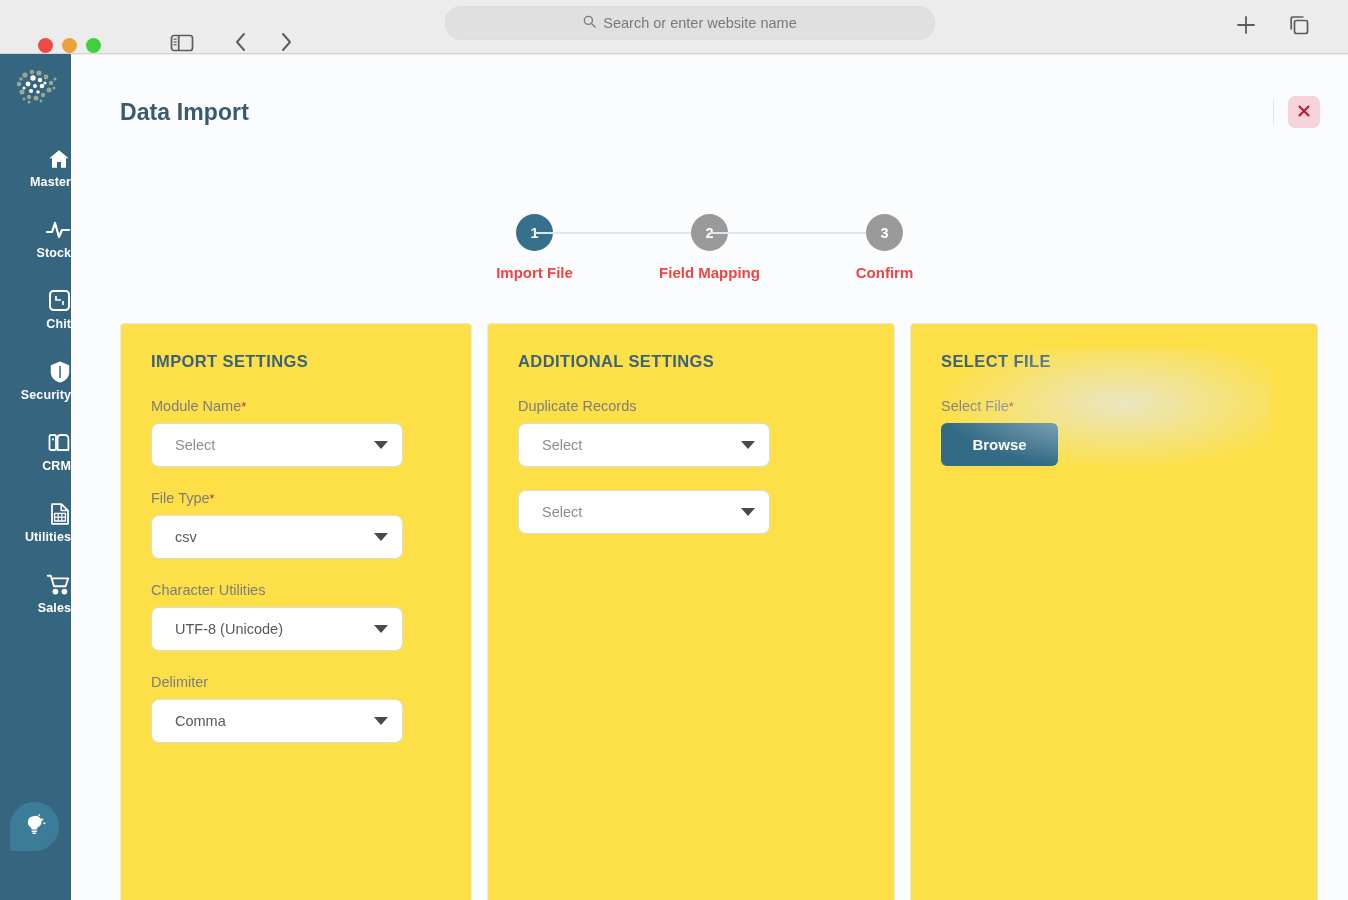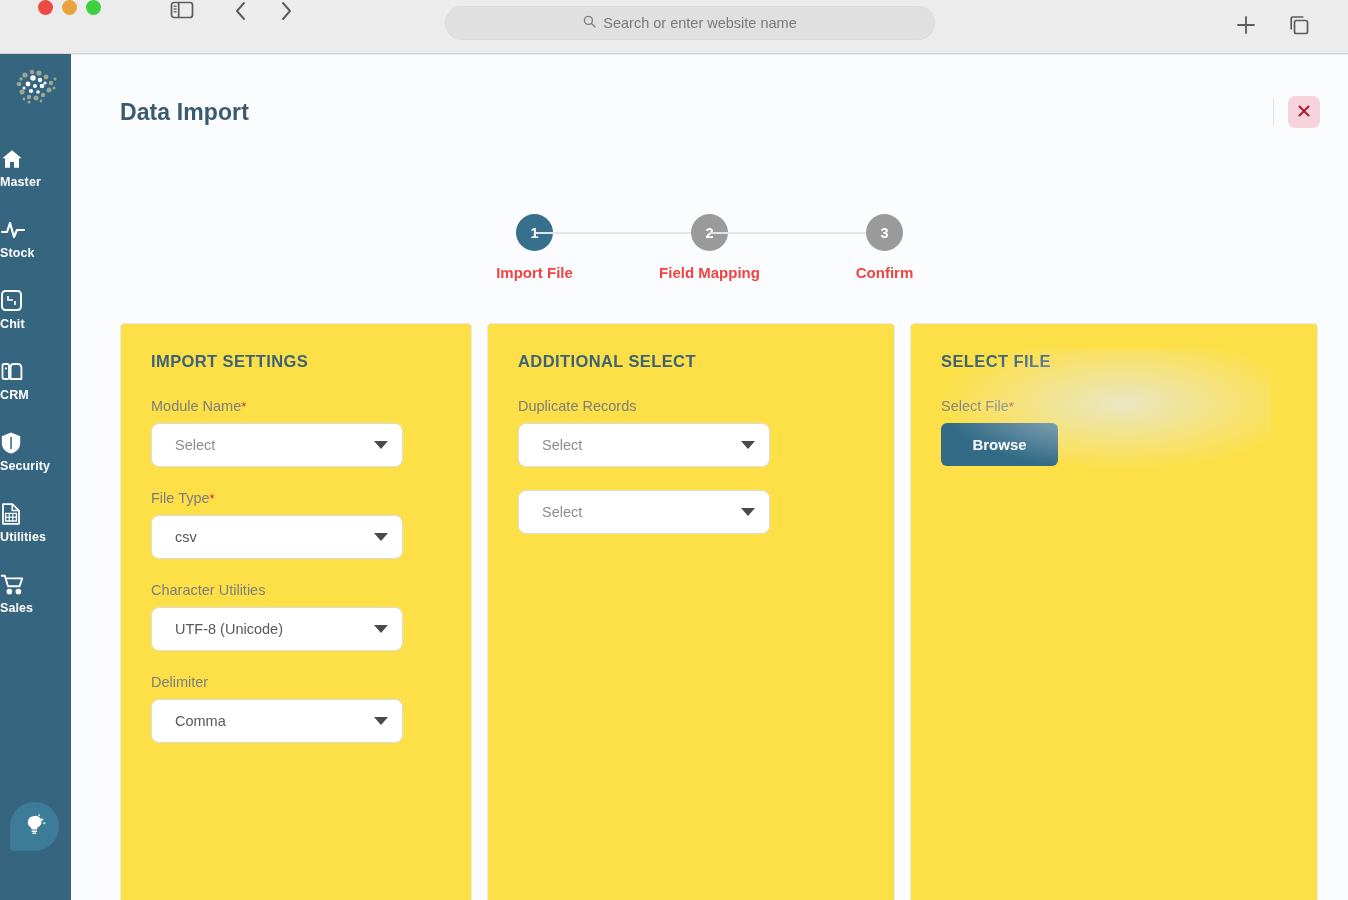--- a/index.html
+++ b/index.html
@@ -10,21 +10,21 @@
     background: #ffffff;
     overflow: hidden;
   }
 
   
   .chrome {
     position: absolute; top: 0; left: 0;
     width: 1348px; height: 54px;
     background: #ececec;
     border-bottom: 1px solid #d3d3d3;
-    display: flex; align-items: flex-start; gap: 9px;
+    display: flex; align-items: flex-end; gap: 9px;
   }
   .traffic { display: flex; align-items: center; gap: 9px; margin-left: 38px; }
   .light { width: 15px; height: 15px; border-radius: 50%; }
   .light.red { background: #ed4a43; }
   .light.amber { background: #e8a33c; }
   .light.green { background: #3fd03f; }
 
   .chrome-btn {
     margin-left: 0;
     color: #5b5b5b;
@@ -62,21 +62,21 @@
   .logo-wrap {
     height: 58px; display: flex; align-items: center; justify-content: center;
     margin-top: 4px;
   }
   .nav {
     margin-top: 16px;
     display: flex; flex-direction: column;
   }
   .nav-item {
     height: 71px;
-    display: flex; flex-direction: column; align-items: flex-start; justify-content: center;
+    display: flex; flex-direction: column; align-items: flex-end; justify-content: center;
     gap: 4px;
     color: #ffffff;
     cursor: pointer;
   }
   .nav-icon { height: 24px; display: flex; align-items: center; justify-content: center; }
   .nav-label { font-size: 12.5px; font-weight: 600; letter-spacing: .1px; }
 
   .fab {
     position: absolute; left: 10px; top: 748px;
     width: 49px; height: 49px;
@@ -316,37 +316,37 @@
           <rect x="2" y="2" width="19" height="19" rx="3.4"></rect>
           <polyline points="8,7 8,11 13,11" stroke-width="1.7"></polyline>
           <polyline points="15,16 15,12" stroke-width="1.7"></polyline>
         </svg>
       </span>
       <span class="nav-label">Chit</span>
     </div>
 
     <div class="nav-item">
       <span class="nav-icon">
+        <svg width="22" height="24" viewBox="0 0 22 24" fill="#ffffff">
+          <path d="M11 1.6 1.8 5.2v7c0 5.1 3.8 8.9 9.2 10.3 5.4-1.4 9.2-5.2 9.2-10.3v-7z"></path>
+          <rect x="10.3" y="6" width="1.5" height="12" fill="#36657f"></rect>
+        </svg>
+      </span>
+      <span class="nav-label">Security</span>
+    </div>
+
+    <div class="nav-item">
+      <span class="nav-icon">
         <svg width="24" height="23" viewBox="0 0 24 23" fill="none" stroke="#fff" stroke-width="1.8" stroke-linejoin="round">
           <rect x="2.5" y="4" width="6.5" height="15" rx="1.6"></rect>
           <path d="M10.6 19 V7.2 A3.2 3.2 0 0 1 13.8 4 H18 A3.4 3.4 0 0 1 21.4 7.4 V19z"></path>
           <circle cx="6" cy="8.4" r="1.1" fill="#fff" stroke="none"></circle>
         </svg>
       </span>
       <span class="nav-label">CRM</span>
-    </div>
-
-    <div class="nav-item">
-      <span class="nav-icon">
-        <svg width="22" height="24" viewBox="0 0 22 24" fill="#ffffff">
-          <path d="M11 1.6 1.8 5.2v7c0 5.1 3.8 8.9 9.2 10.3 5.4-1.4 9.2-5.2 9.2-10.3v-7z"></path>
-          <rect x="10.3" y="6" width="1.5" height="12" fill="#36657f"></rect>
-        </svg>
-      </span>
-      <span class="nav-label">Security</span>
     </div>
 
     <div class="nav-item">
       <span class="nav-icon">
         <svg width="22" height="24" viewBox="0 0 22 24" fill="none" stroke="#fff" stroke-width="1.8" stroke-linejoin="round">
           <path d="M3 2.2h9.4L19 8.6V21.8H3z"></path>
           <path d="M12.2 2.4V8.4H18.6" stroke-width="1.5"></path>
           <rect x="5.6" y="11.4" width="10.8" height="7.6" stroke-width="1.4"></rect>
           <line x1="9.2" y1="11.4" x2="9.2" y2="19" stroke-width="1.2"></line>
           <line x1="12.8" y1="11.4" x2="12.8" y2="19" stroke-width="1.2"></line>
@@ -453,21 +453,21 @@
       <div class="field">
         <label class="field-label">Delimiter</label>
         <div class="select">
           <span class="select-value filled">Comma</span>
           <span class="caret"></span>
         </div>
       </div>
     </div>
 
     <div class="card wide">
-      <div class="card-title">ADDITIONAL SELECT</div>
+      <div class="card-title">ADDITIONAL SETTINGS</div>
 
       <div class="field">
         <label class="field-label">Duplicate Records</label>
         <div class="select">
           <span class="select-value">Select</span>
           <span class="caret"></span>
         </div>
       </div>
 
       <div class="field">

